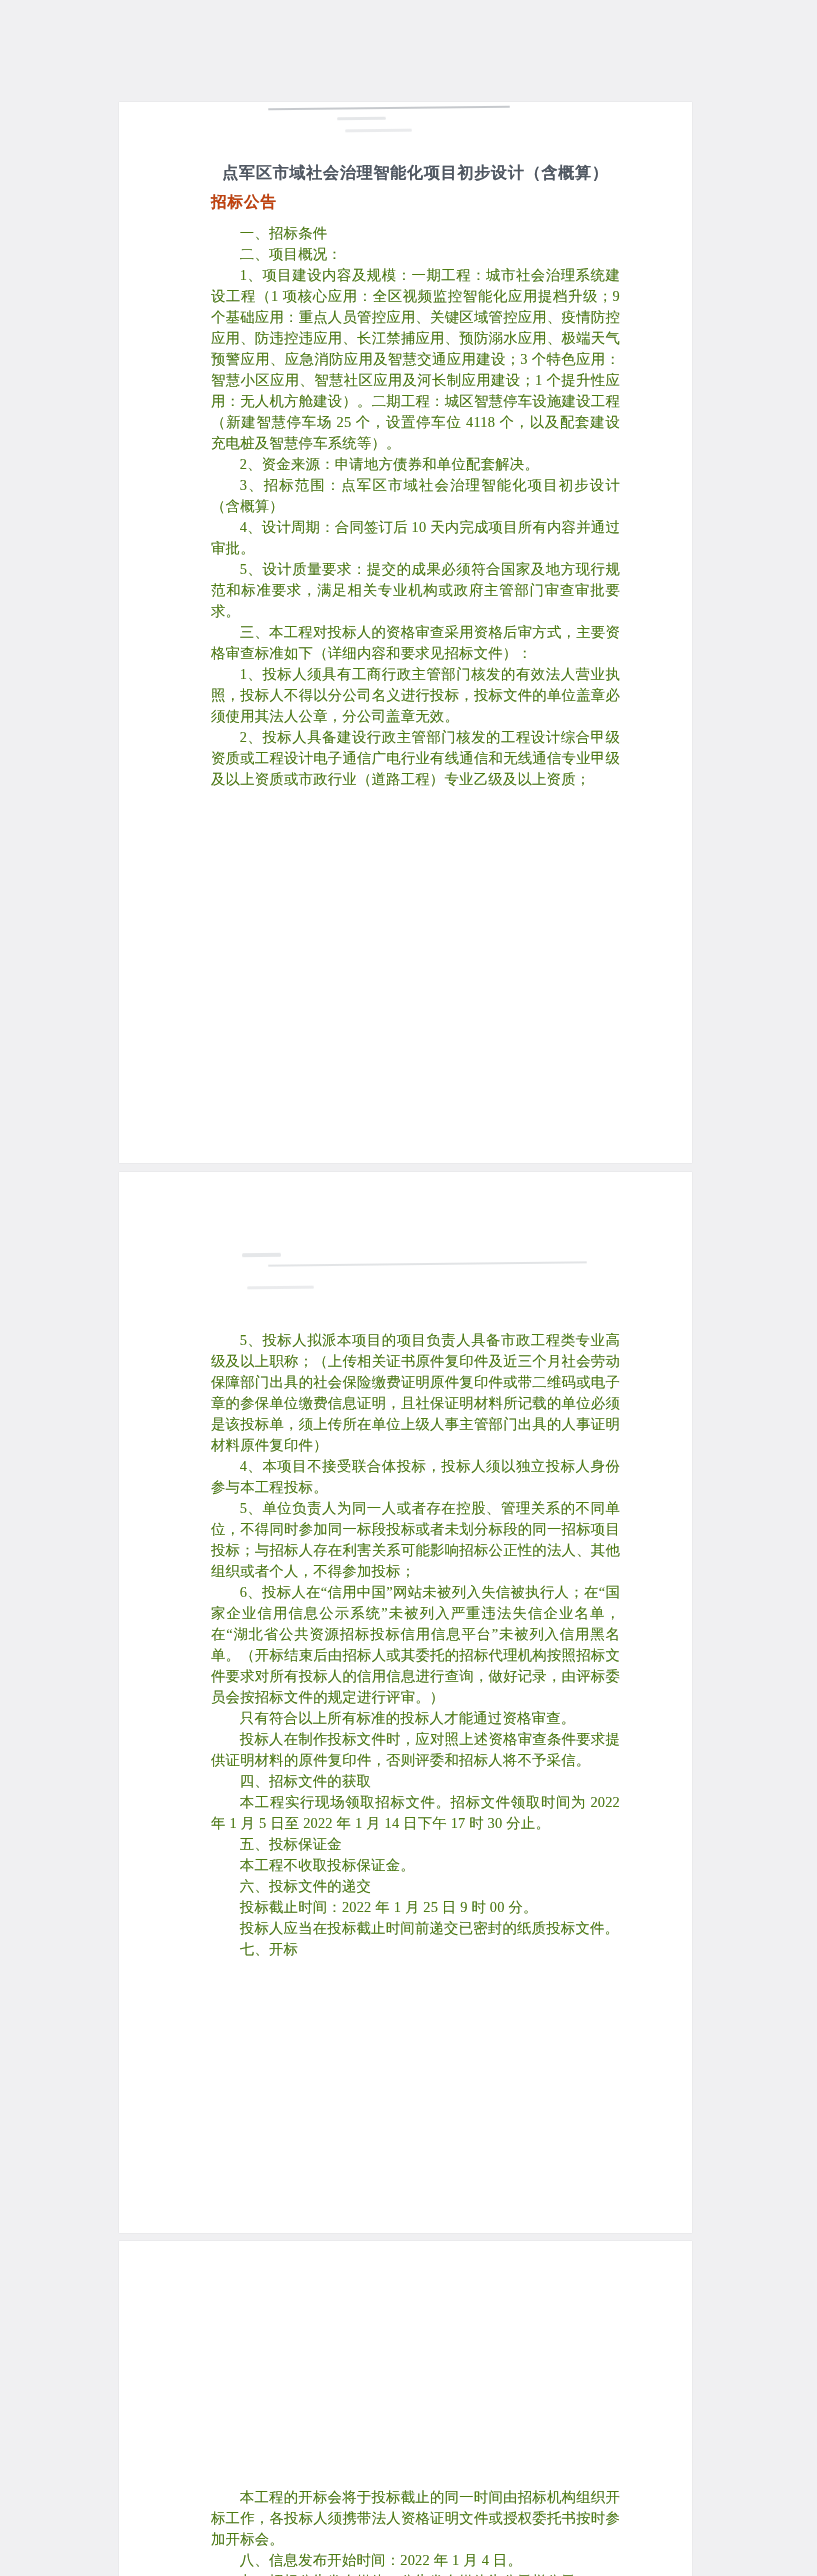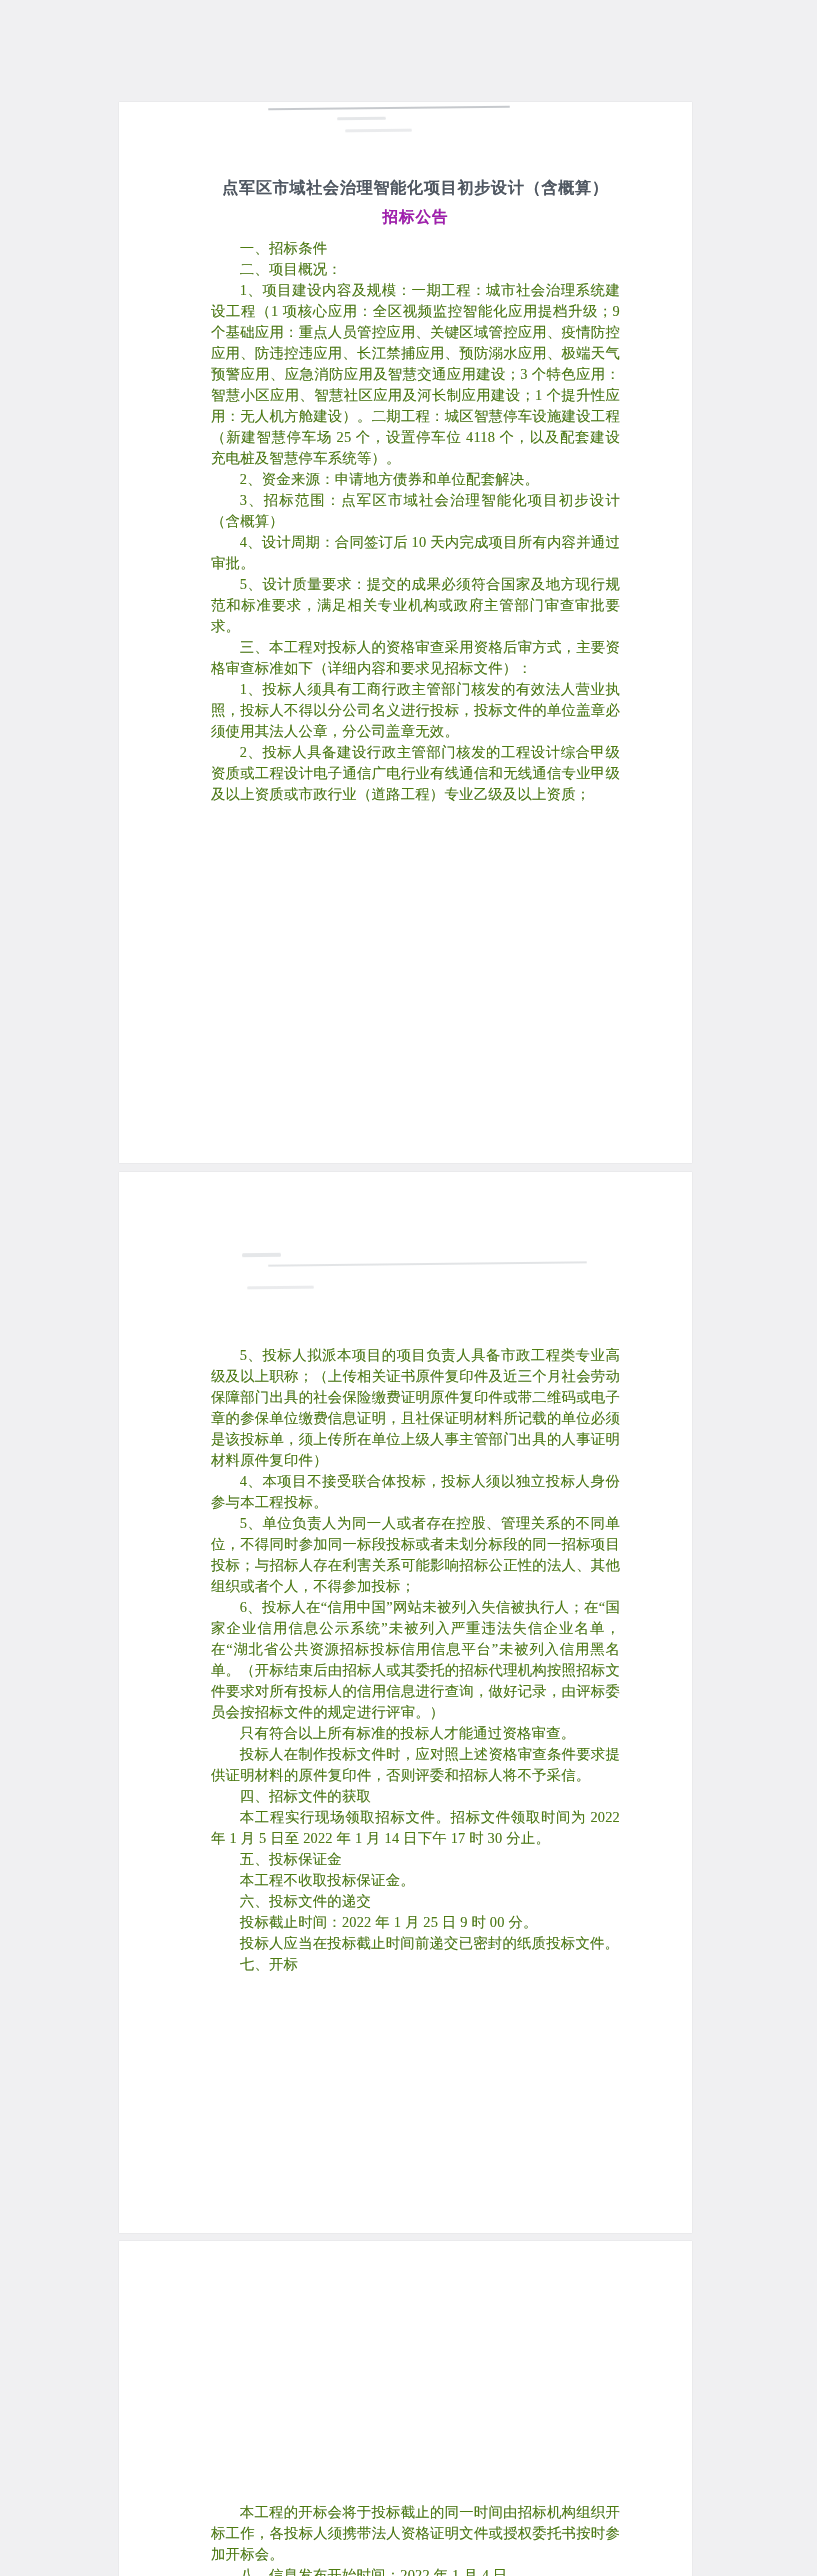--- a/index.html
+++ b/index.html
@@ -11,33 +11,33 @@
   .page{
     position:absolute;left:119px;width:573px;height:1061px;
     background:#ffffff;
     box-shadow:0 0 1.5px rgba(0,0,0,.10);
     overflow:hidden;
   }
   #page1{top:102px;}
   #page2{top:1172px;}
   #page3{top:2241px;}
   .content{
-    position:absolute;left:92px;width:409px;top:15px;
+    position:absolute;left:92px;width:409px;top:0;
   }
   #page1 .content{padding-top:60px;}
   #page2 .content{padding-top:158px;}
   #page3 .content{padding-top:246px;}
   .doc-title{
     margin:0;font-size:16px;font-weight:bold;color:#4f5761;
     text-align:center;line-height:1.35;letter-spacing:0.8px;
     text-shadow:0 0 0.5px rgba(79,87,97,.45);
   }
   .doc-subtitle{
-    margin:8.2px 0 10.3px 0;font-size:15.5px;font-weight:bold;color:#a21caf;
-    text-align:center;letter-spacing:1px;
+    margin:8.2px 0 10.3px 0;font-size:15.5px;font-weight:bold;color:#c2410c;
+    letter-spacing:1px;
     text-shadow:0 0 0.5px rgba(79,87,97,.45);
   }
   .para{
     margin:0;text-indent:2em;
     font-size:14.4px;line-height:21px;letter-spacing:0.2px;
     color:#4d7c0f;text-align:justify;
     text-shadow:0 0 0.5px rgba(126,136,148,.55);
   }
   .smudge{
     position:absolute;background:#8e959d;border-radius:1.5px;

